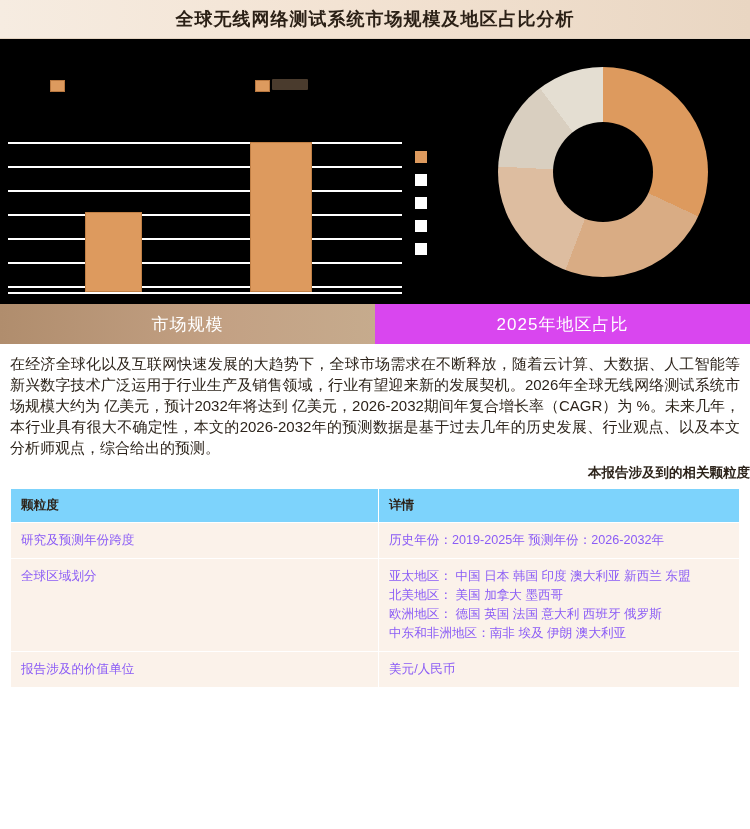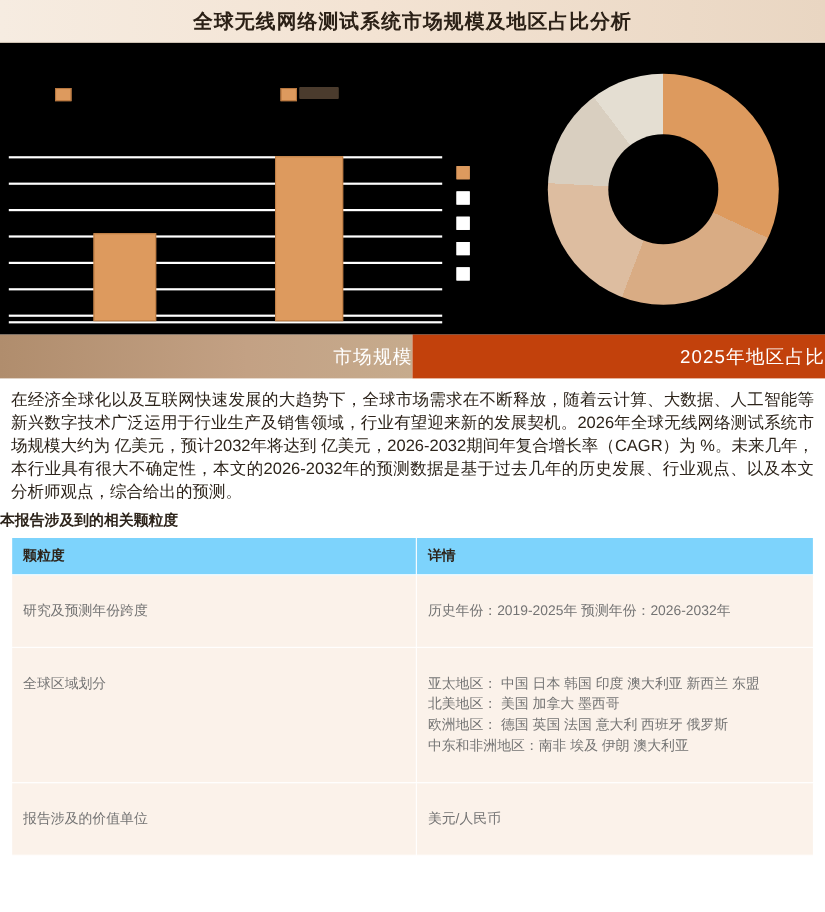--- a/index.html
+++ b/index.html
@@ -136,41 +136,41 @@
   }
   
   .tabs {
     display: flex;
     height: 40px;
   }
   .tab {
     flex: 1;
     display: flex;
     align-items: center;
-    justify-content: flex-end;
+    justify-content: center;
     font-size: 17px;
     color: #ffffff;
     letter-spacing: 1px;
   }
   .tab-1 {
     background: linear-gradient(to right, #b08d6d 0%, #c3a184 60%, #c6ab8d 100%);
   }
   .tab-2 {
-    background: #c2410c;
+    background: #d946ef;
   }
   
   .body-text {
     padding: 9px 10px 4px 10px;
     font-size: 15px;
     line-height: 21px;
     text-align: justify;
     color: #2d241b;
   }
   .section-title {
-    text-align: left;
+    text-align: right;
     font-size: 13.5px;
     font-weight: bold;
     color: #2d241b;
     margin: 2px 0 6px 0;
   }
   
   table.granularity {
     width: 730px;
     margin: 0 auto;
     border-collapse: collapse;
@@ -180,23 +180,23 @@
   table.granularity th {
     background: #7dd3fc;
     color: #2d241b;
     font-weight: bold;
     text-align: left;
     padding: 8px 10px;
     border: 1px solid #ffffff;
   }
   table.granularity td {
     background: #fbf2ea;
-    color: #737373;
+    color: #8b5cf6;
     vertical-align: top;
-    padding: 23px 10px;
+    padding: 8px 10px;
     border: 1px solid #ffffff;
     line-height: 19px;
   }
   table.granularity td.label {
     background: #fbf2ea;
   }
   .col-1 { width: 368px; }
   .sub-line { white-space: nowrap; }
 </style>
 </head>

